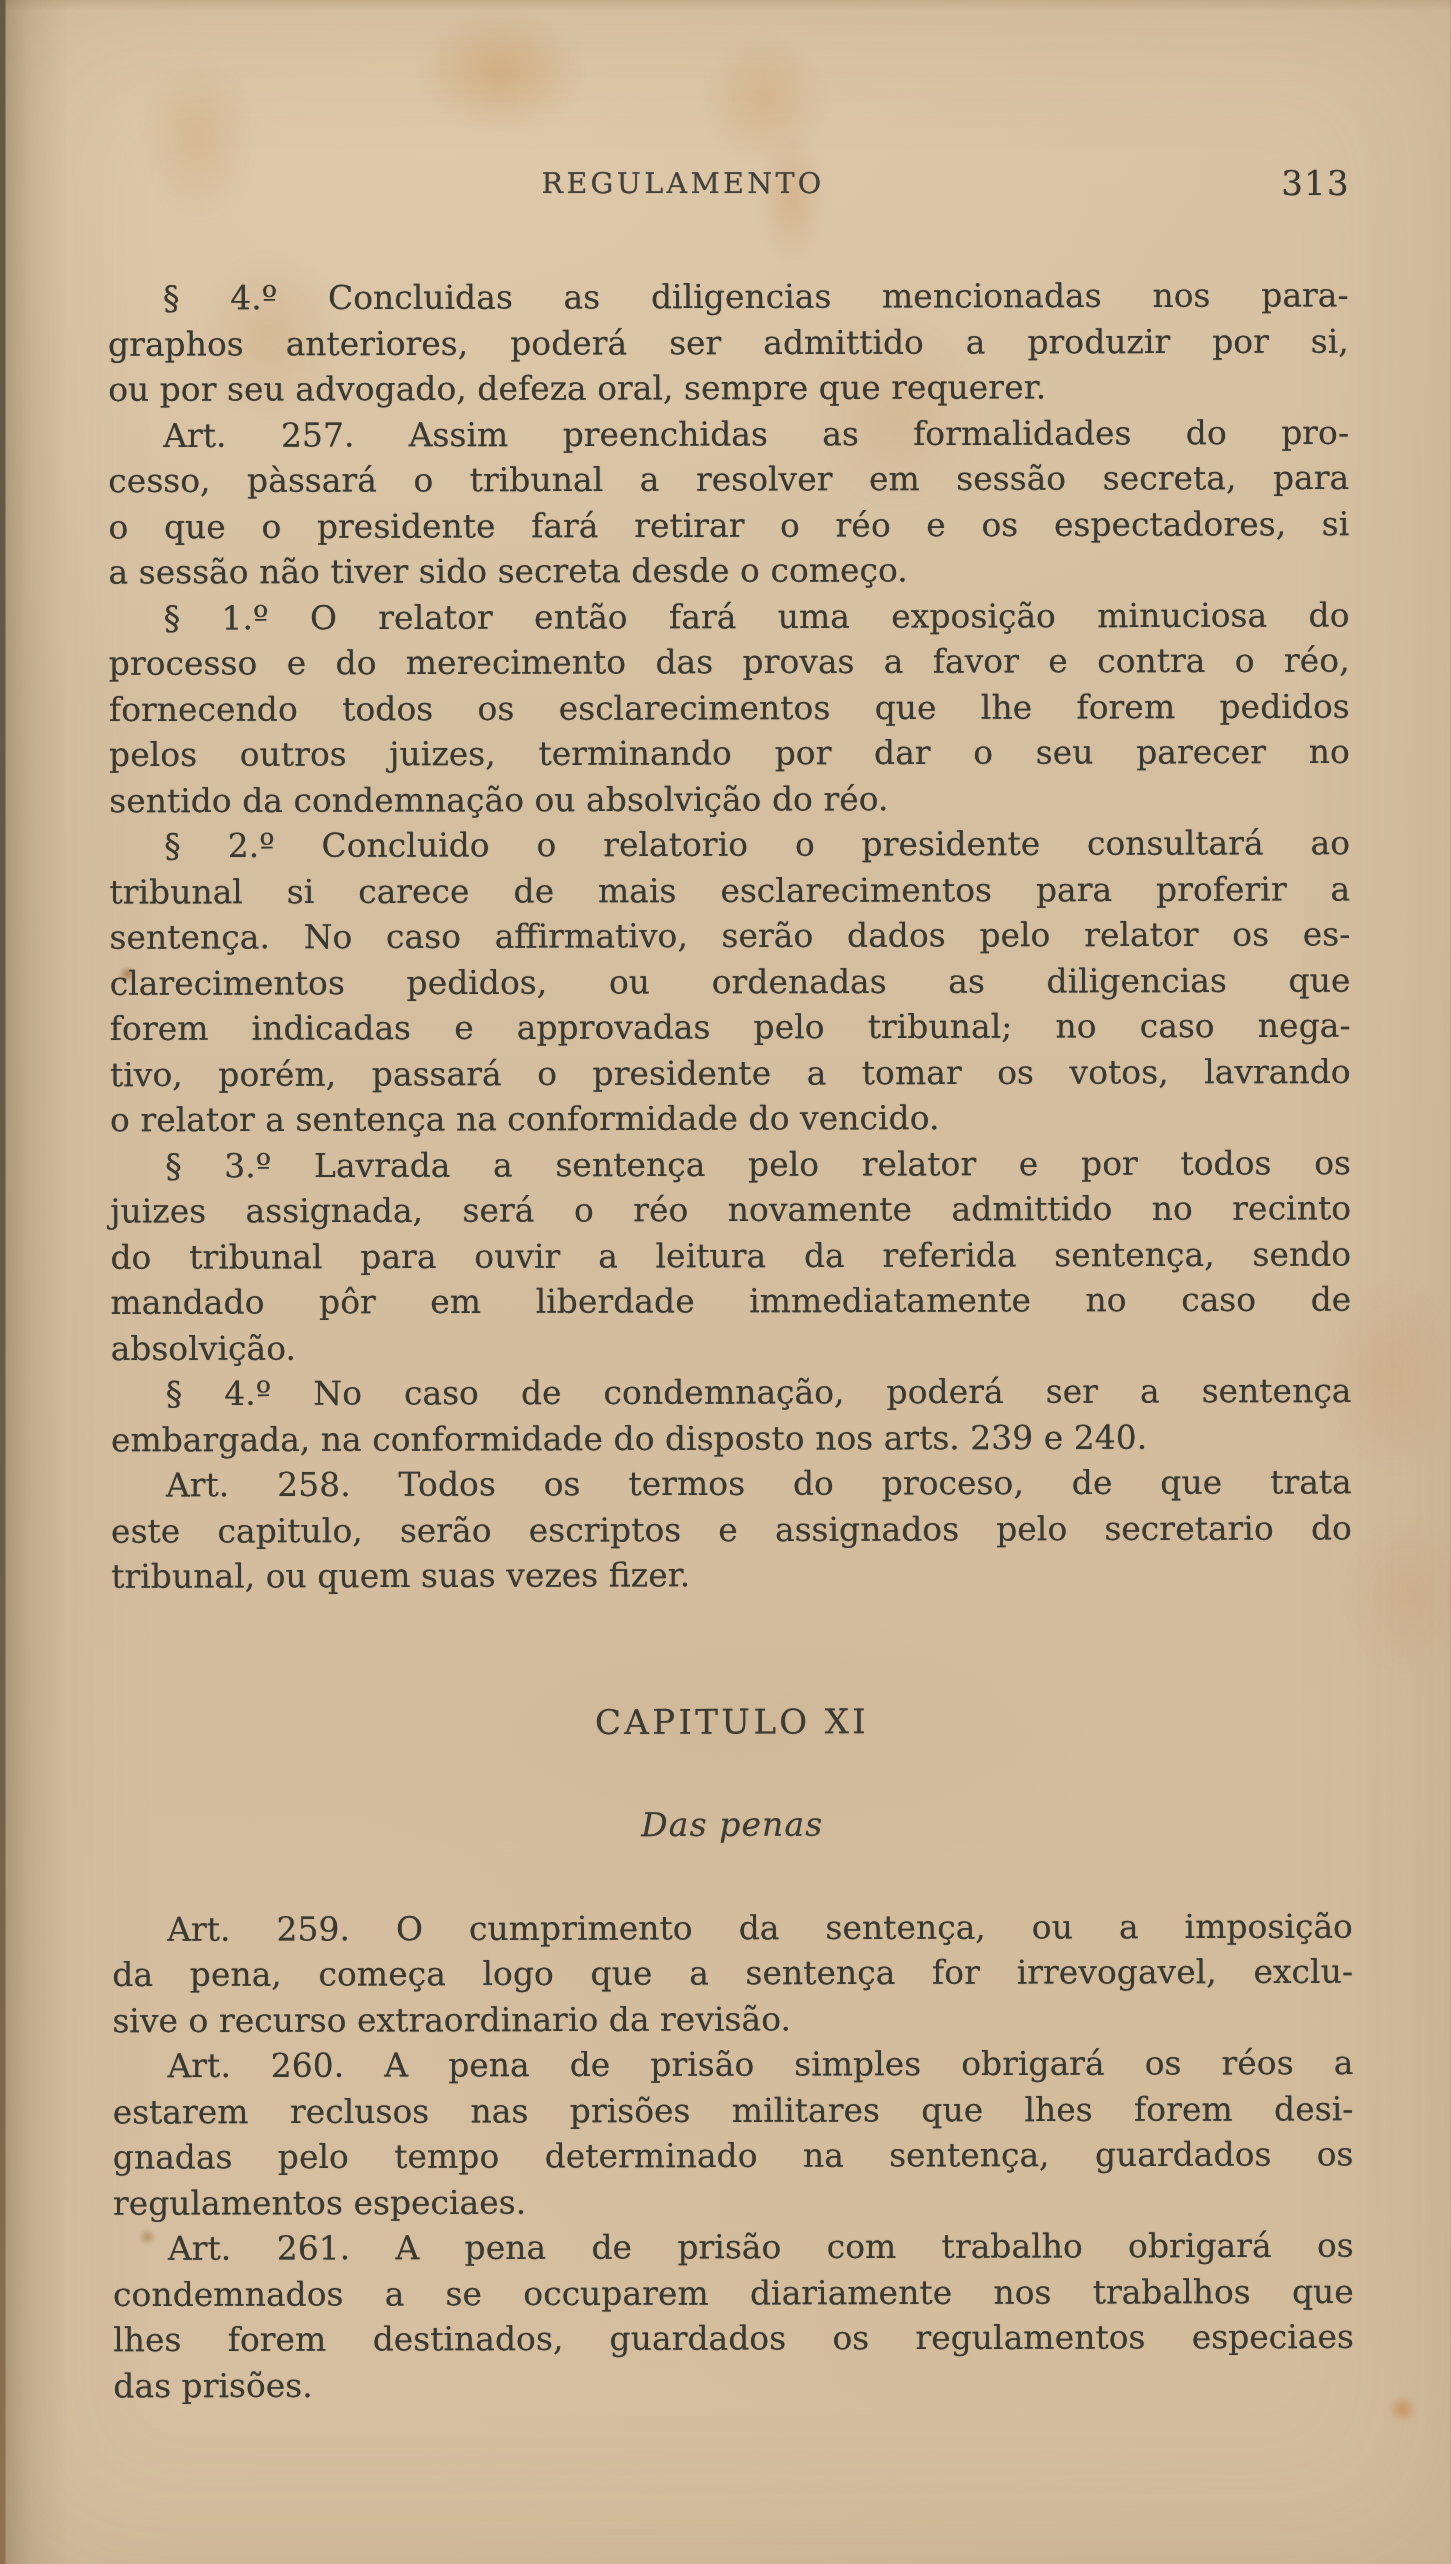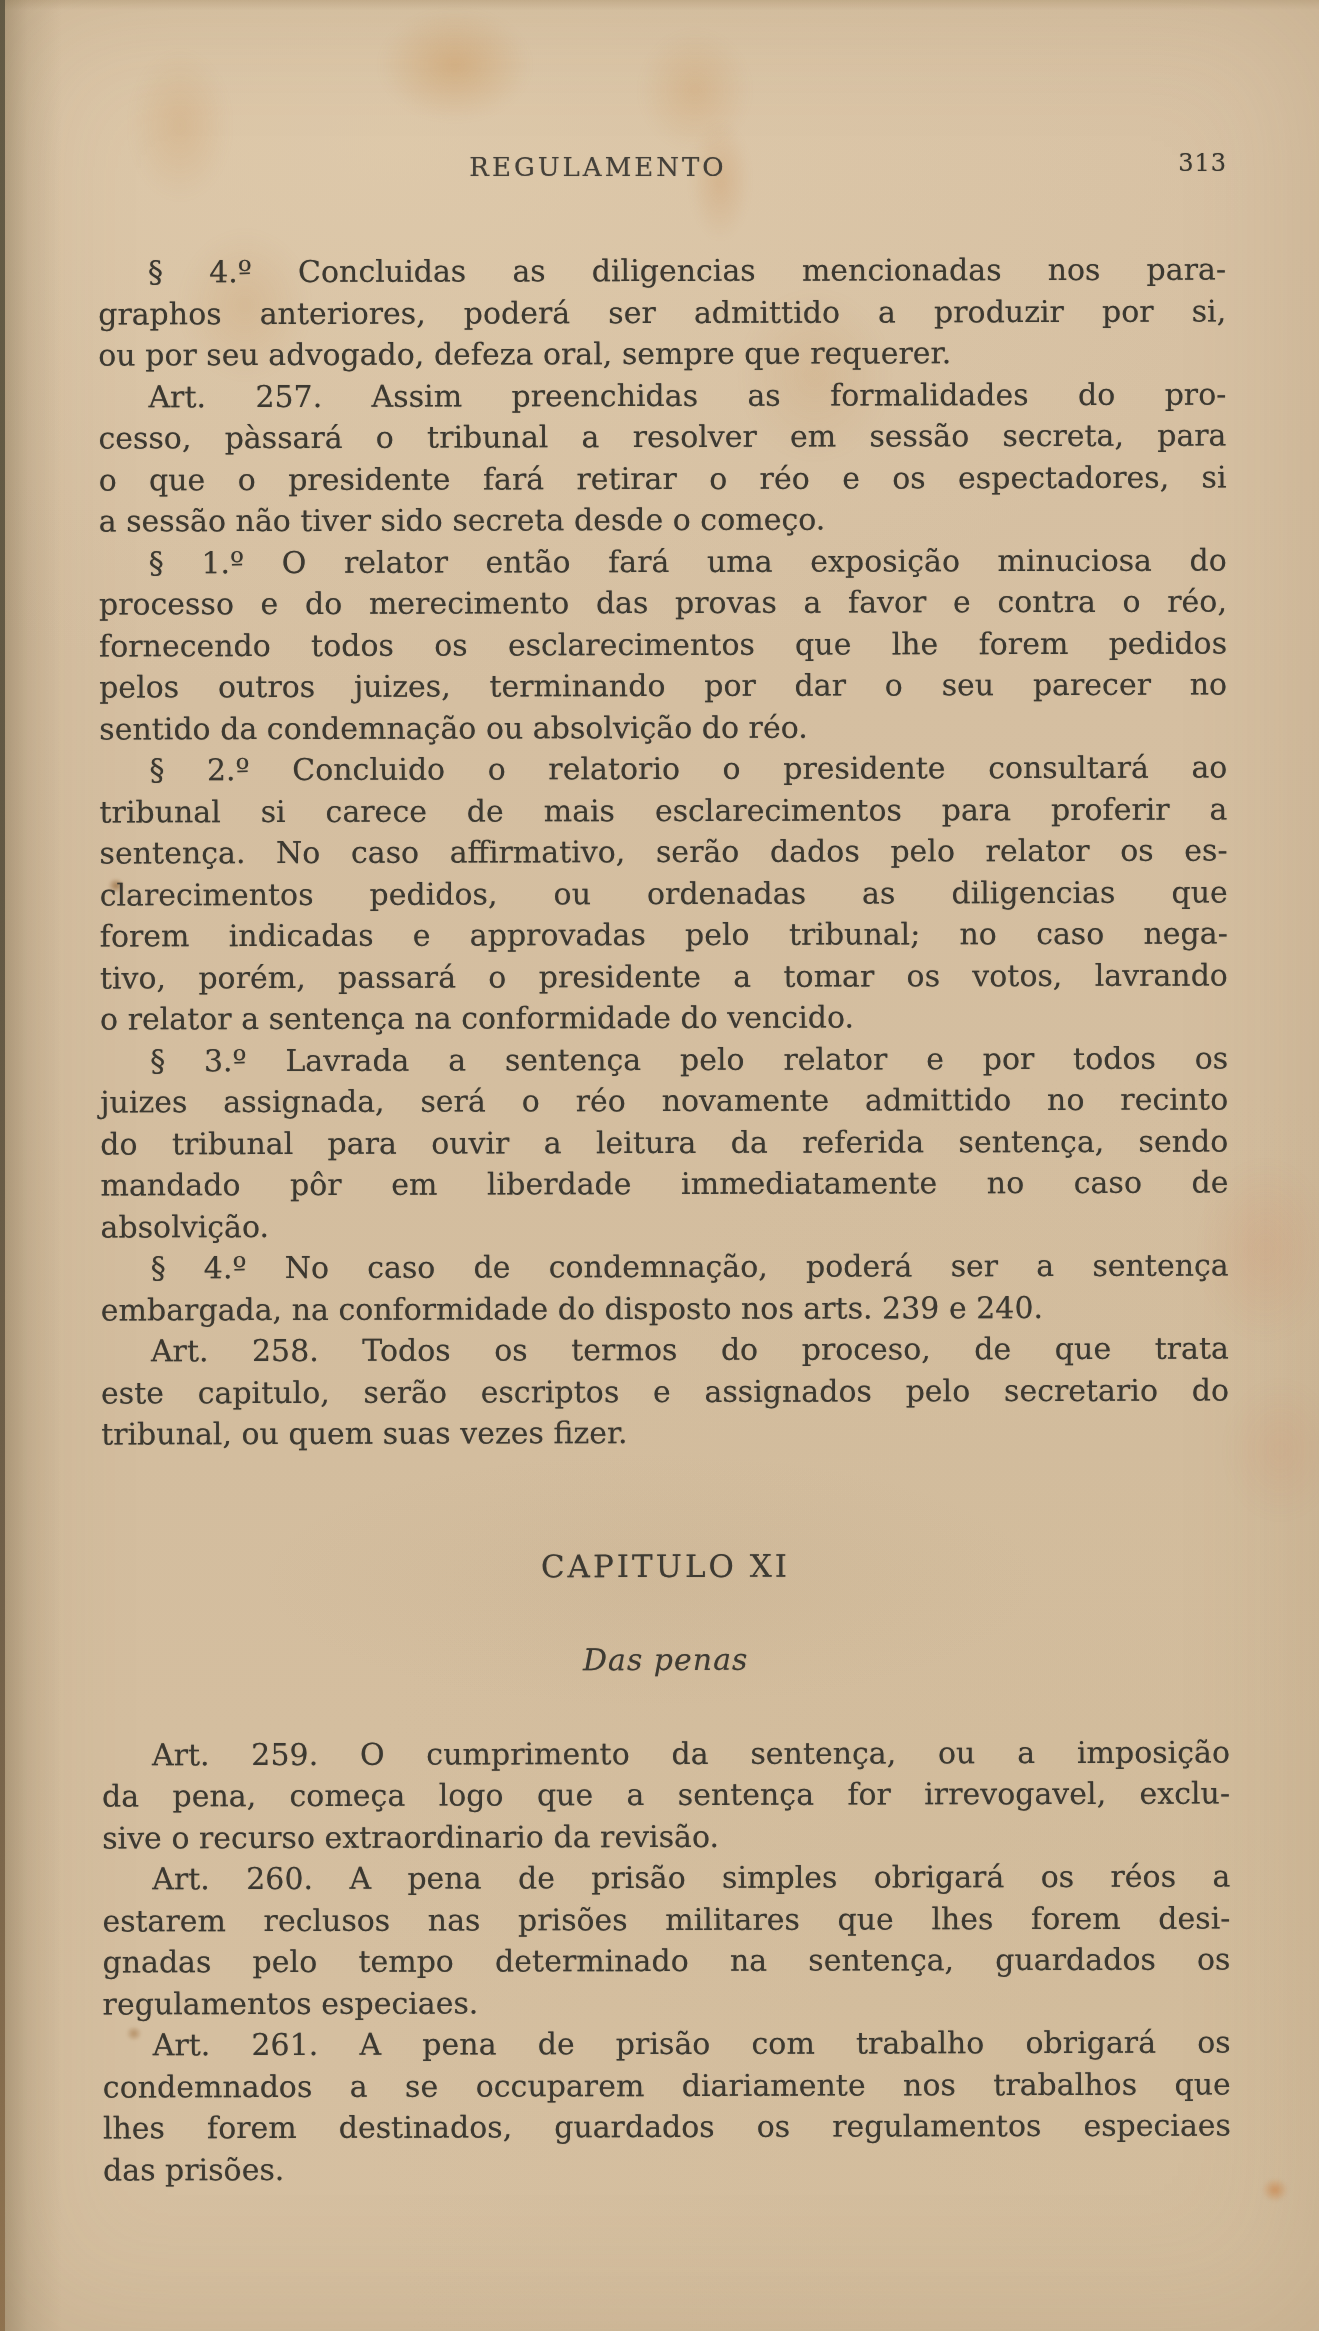--- a/index.html
+++ b/index.html
@@ -34,27 +34,27 @@
   .s6{left:740px;top:290px;width:150px;height:170px;background:radial-gradient(closest-side,rgba(185,120,55,.13),rgba(185,120,55,0));filter:blur(6px);}
   .s7{left:108px;top:878px;width:16px;height:15px;background:radial-gradient(closest-side,rgba(125,75,25,.55),rgba(125,75,25,0));filter:blur(1px);border-radius:50%;}
   .s8{left:1200px;top:1160px;width:130px;height:180px;background:radial-gradient(closest-side,rgba(200,110,70,.14),rgba(200,110,70,0));filter:blur(6px);}
   .s9{left:1225px;top:1380px;width:110px;height:140px;background:radial-gradient(closest-side,rgba(200,110,70,.11),rgba(200,110,70,0));filter:blur(6px);}
   .s10{left:1262px;top:2178px;width:26px;height:24px;background:radial-gradient(closest-side,rgba(198,108,38,.48),rgba(198,108,38,0));filter:blur(1.5px);}
   .s11{left:126px;top:2026px;width:16px;height:15px;background:radial-gradient(closest-side,rgba(140,85,30,.42),rgba(140,85,30,0));filter:blur(1px);}
   .s12{left:250px;top:1450px;width:800px;height:260px;background:radial-gradient(closest-side,rgba(150,120,80,.06),rgba(150,120,80,0));}
 
   
   .running-title{
-    position:absolute;left:598px;top:152px;transform:translateX(-50%);
+    position:absolute;left:621px;top:152px;transform:translateX(-50%);
     font-size:26px;letter-spacing:3px;color:#45413a;white-space:nowrap;
     text-shadow:0 0 .8px rgba(64,60,52,.6);
   }
   .page-number{
     position:absolute;right:92px;top:149px;
-    font-size:24px;color:#3c3931;letter-spacing:1px;
+    font-size:31px;color:#3c3931;letter-spacing:1px;
     text-shadow:0 0 .8px rgba(64,60,52,.6);
   }
 
   
   .doc-body{
     position:absolute;left:98px;top:250px;width:1128px;
     transform:rotate(-0.15deg);transform-origin:50% 0;
     color:#3c3931;font-size:30px;
     text-shadow:0 0 .8px rgba(60,55,45,.55);
   }

